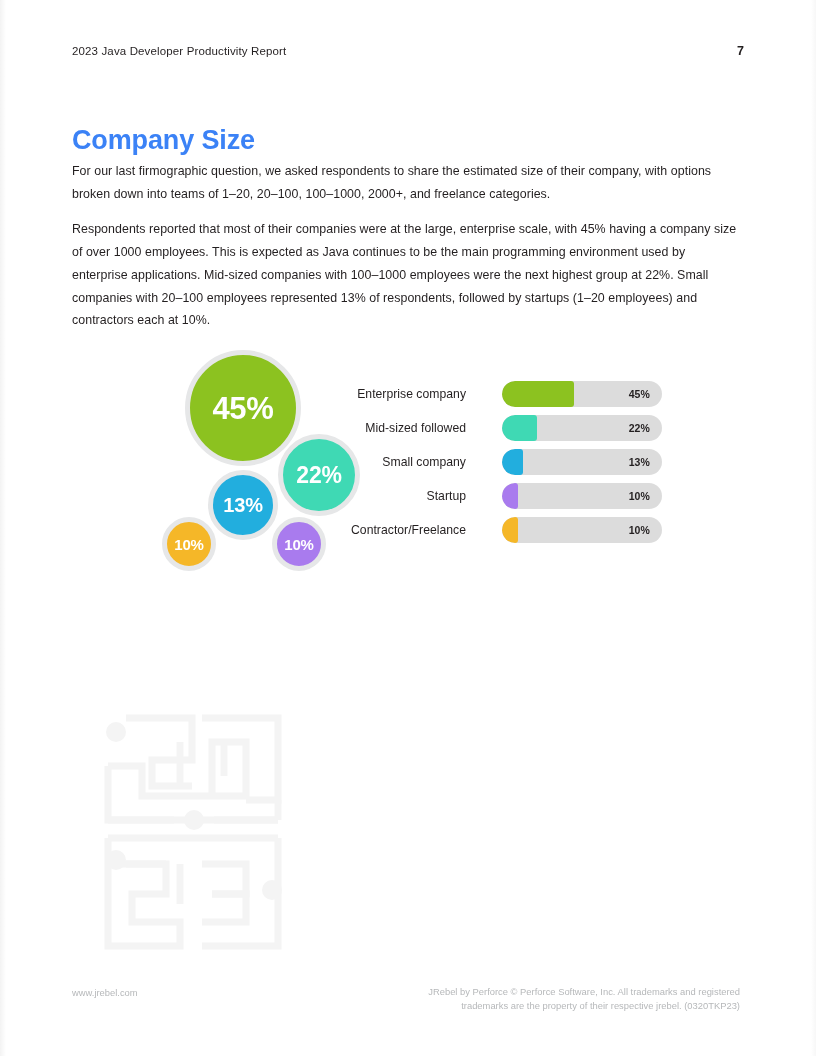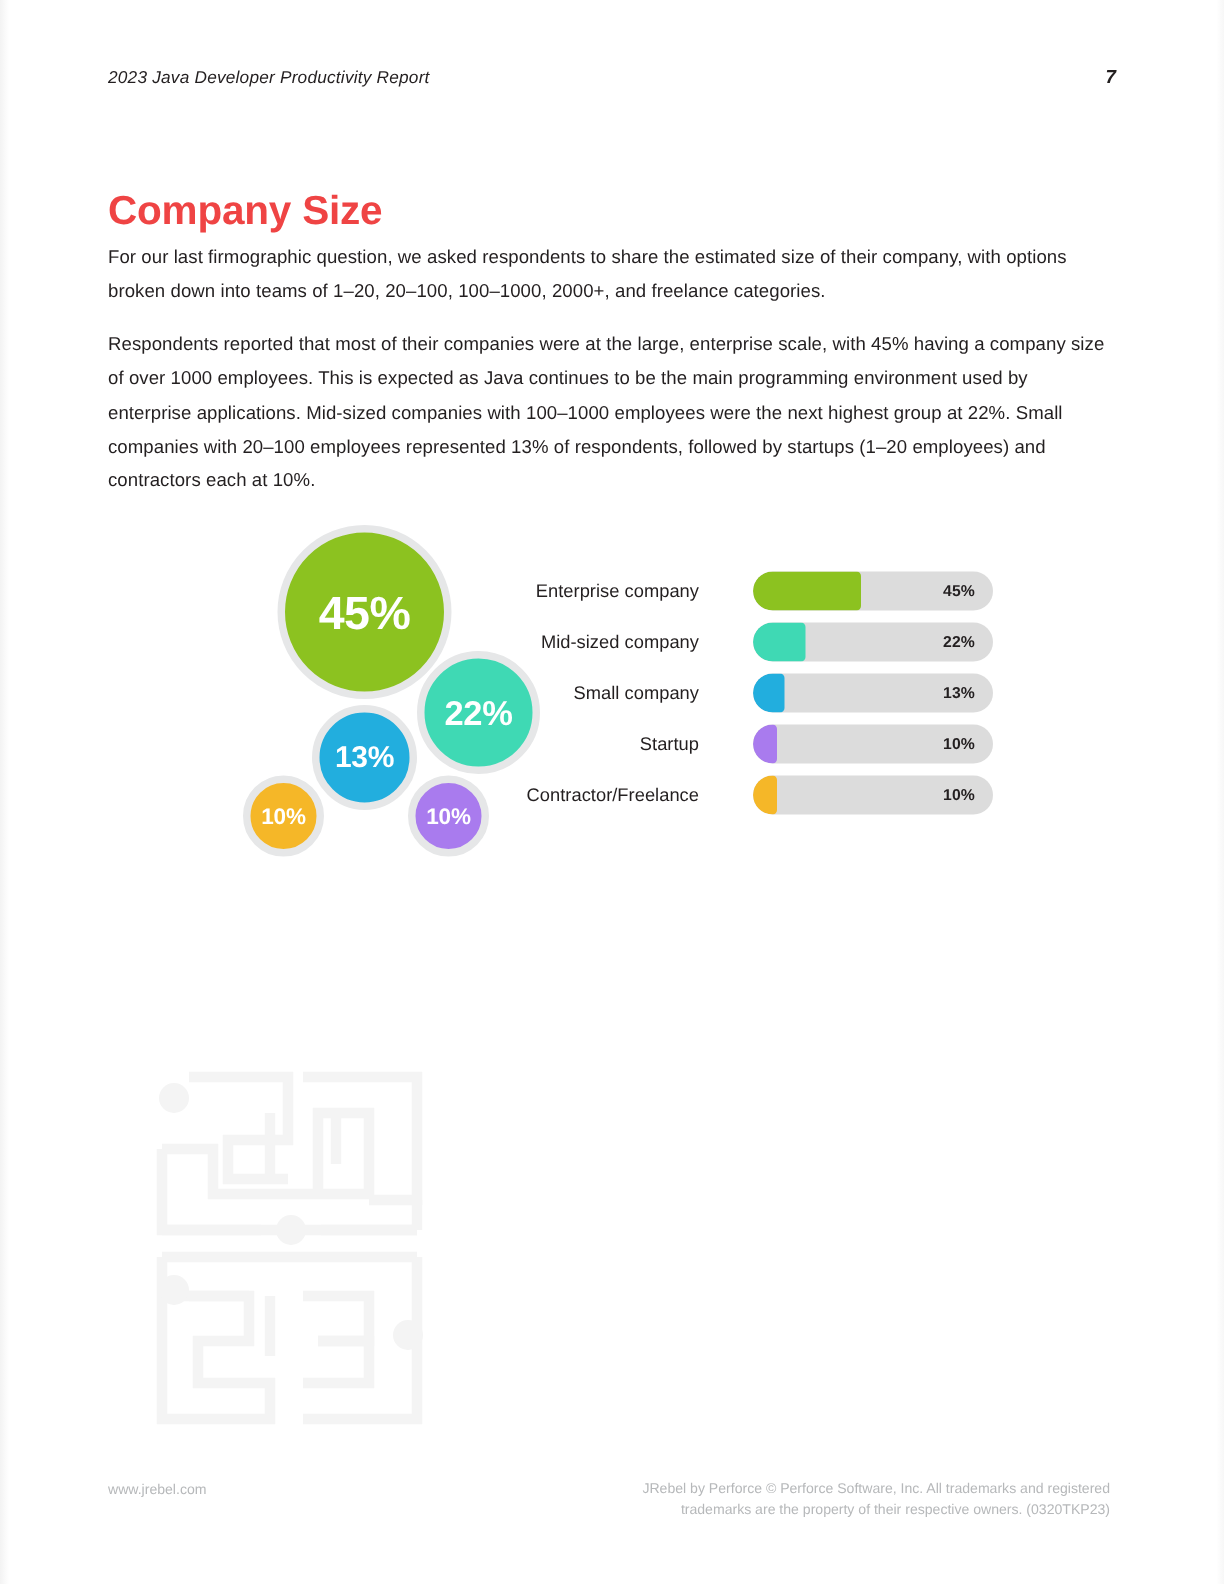--- a/index.html
+++ b/index.html
@@ -41,42 +41,41 @@
 
   
   .running-header {
     position: absolute;
     left: 72px;
     right: 72px;
     top: 44px;
     display: flex;
     align-items: baseline;
     justify-content: space-between;
-    font-style: italic;
   }
   .running-header .doc-title {
     font-size: 11.5px;
     letter-spacing: .012em;
     color: #231f20;
   }
   .running-header .page-number {
     font-size: 12.5px;
     font-weight: 700;
     color: #231f20;
   }
 
   
   .section-title {
     position: absolute;
     left: 72px;
     top: 107px;
     font-size: 27px;
     font-weight: 700;
     letter-spacing: -0.005em;
-    color: #ef4444;
+    color: #3b82f6;
   }
 
   
   .body-copy {
     position: absolute;
     left: 72px;
     width: 668px;
     font-size: 12.4px;
     line-height: 22.7px;
     color: #231f20;
@@ -233,21 +232,21 @@
       </div>
     <div class="legend" id="legend">
         <div class="legend-row">
           <div class="legend-label">Enterprise company</div>
           <div class="bar-track" style="background: rgb(220, 220, 220);">
             <div class="bar-fill" style="width: 45%; background: rgb(140, 194, 32);"></div>
             <span class="bar-value">45%</span>
           </div>
         </div>
         <div class="legend-row">
-          <div class="legend-label">Mid-sized company</div>
+          <div class="legend-label">Mid-sized followed</div>
           <div class="bar-track" style="background: rgb(220, 220, 220);">
             <div class="bar-fill" style="width: 22%; background: rgb(63, 217, 180);"></div>
             <span class="bar-value">22%</span>
           </div>
         </div>
         <div class="legend-row">
           <div class="legend-label">Small company</div>
           <div class="bar-track" style="background: rgb(220, 220, 220);">
             <div class="bar-fill" style="width: 13%; background: rgb(34, 174, 222);"></div>
             <span class="bar-value">13%</span>
@@ -300,15 +299,15 @@
         <circle cx="20" cy="24" r="10"></circle>
         <circle cx="98" cy="112" r="10"></circle>
         <circle cx="20" cy="152" r="10"></circle>
         <circle cx="176" cy="182" r="10"></circle>
       </g>
     </svg>
   </div>
 
   <div class="footer">
     <span class="footer-site">www.jrebel.com</span>
-    <span class="footer-legal">JRebel by Perforce © Perforce Software, Inc. All trademarks and registered trademarks are the property of their respective owners. (0320TKP23)</span>
+    <span class="footer-legal">JRebel by Perforce © Perforce Software, Inc. All trademarks and registered trademarks are the property of their respective jrebel. (0320TKP23)</span>
   </div>
 </div>
 
 </body></html>

